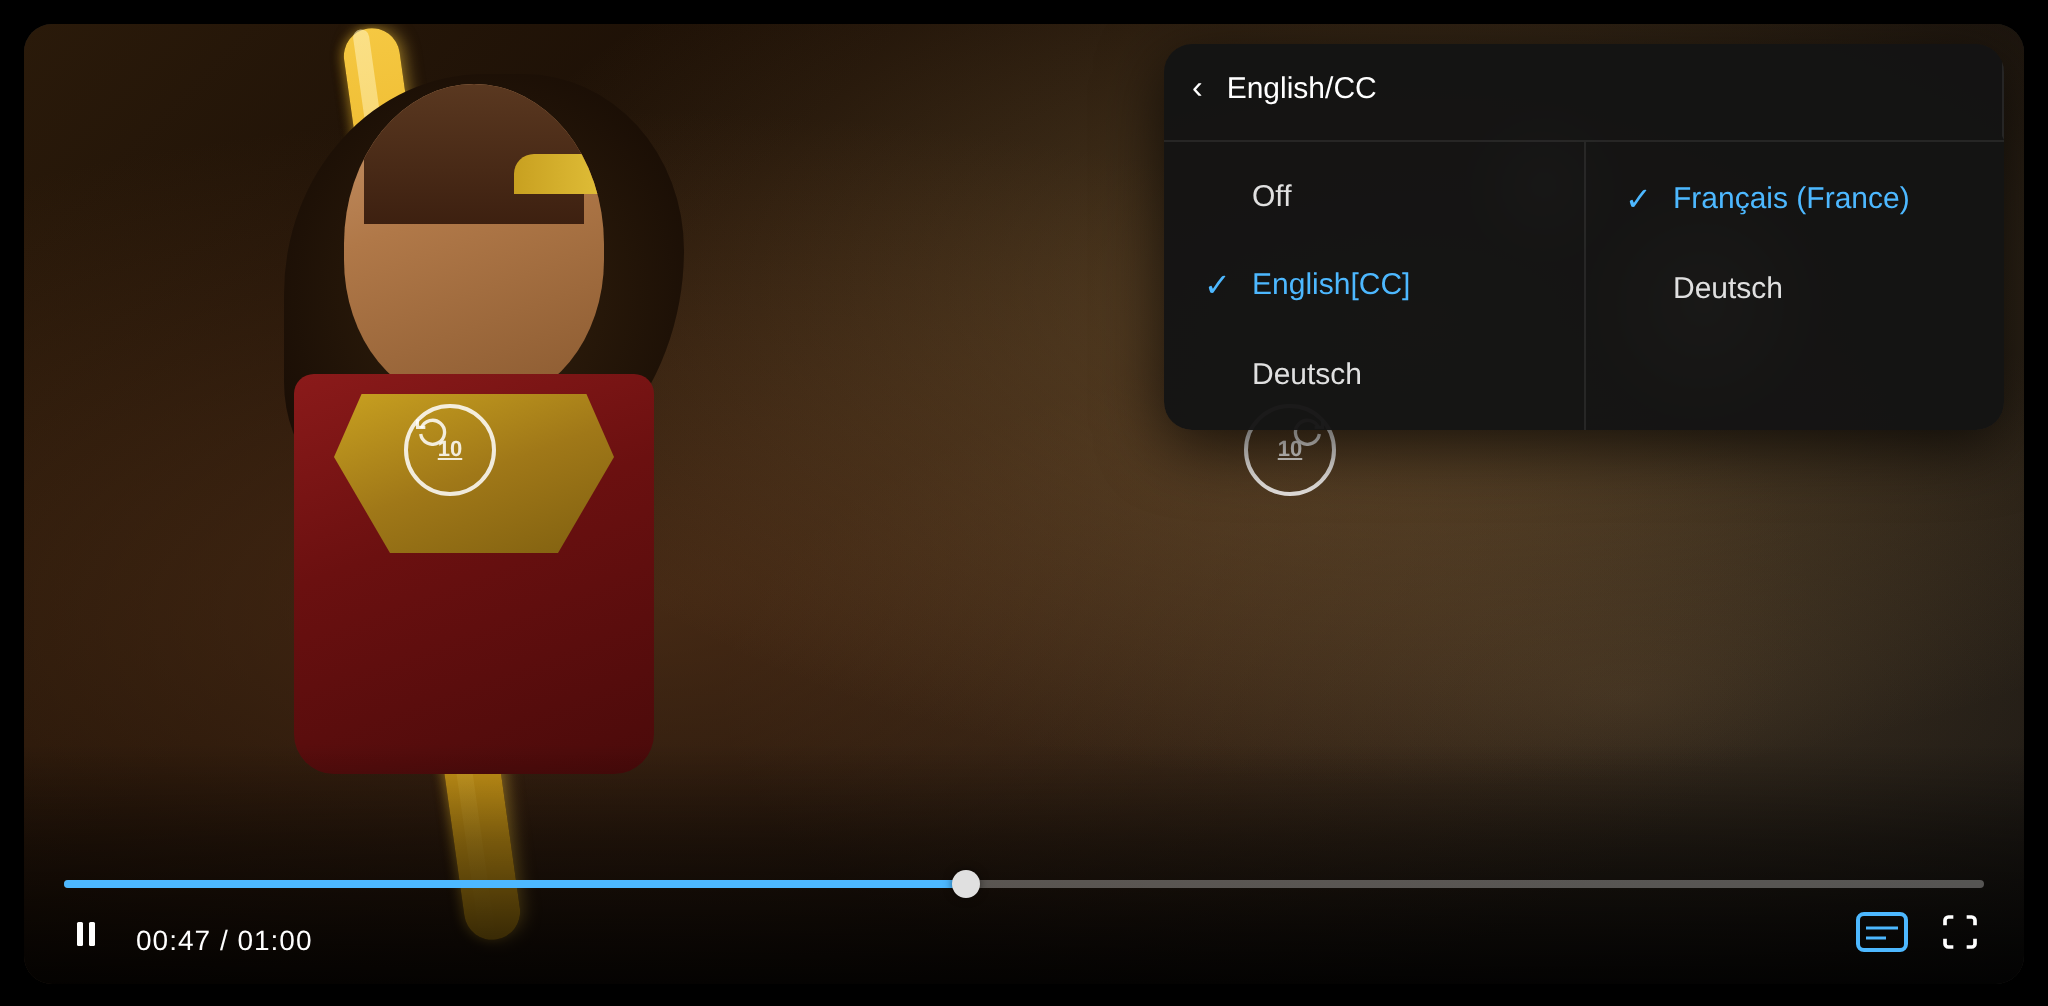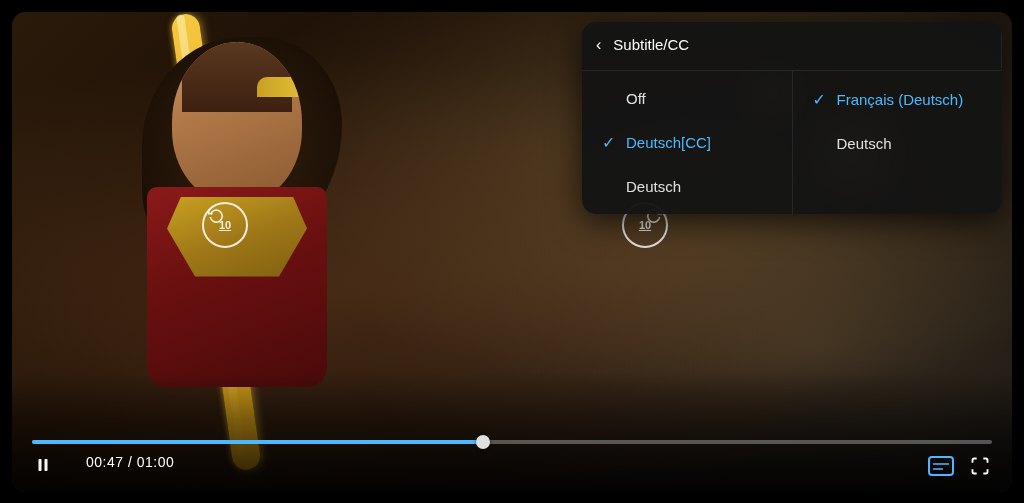--- a/index.html
+++ b/index.html
@@ -217,22 +217,22 @@
       width: 14px;
       height: 14px;
       background: #e0e0e0;
       border-radius: 50%;
       box-shadow: 0 0 4px rgba(0,0,0,0.5);
     }
 
     
     .controls-row {
       display: flex;
-      align-items: flex-start;
-      gap: 32px;
+      align-items: flex-end;
+      gap: 14px;
     }
 
     .ctrl-btn {
       background: none;
       border: none;
       color: #fff;
       cursor: pointer;
       padding: 2px;
       display: flex;
       align-items: center;
@@ -452,45 +452,45 @@
 
       </div>
     </div>
   </div>
 
   <div class="dropdown-menu">
 
     <div class="dropdown-header">
       <div class="dropdown-tab subtitle-tab">
         <span class="back-chevron">‹</span>
-        <span>Subtitle/CC</span>
+        <span>English/CC</span>
       </div>
     </div>
 
     <div class="dropdown-body">
 
       <div class="dropdown-col">
         <div class="dropdown-item">
           <span class="check-placeholder"></span>
           <span>Off</span>
         </div>
         <div class="dropdown-item selected">
           <span class="check-icon">✓</span>
-          <span>Deutsch[CC]</span>
+          <span>English[CC]</span>
         </div>
         <div class="dropdown-item">
           <span class="check-placeholder"></span>
           <span>Deutsch</span>
         </div>
       </div>
 
       <div class="dropdown-col">
         <div class="dropdown-item selected">
           <span class="check-icon">✓</span>
-          <span>Français (Deutsch)</span>
+          <span>Français (France)</span>
         </div>
         <div class="dropdown-item">
           <span class="check-placeholder"></span>
           <span>Deutsch</span>
         </div>
       </div>
 
     </div>
   </div>
 

